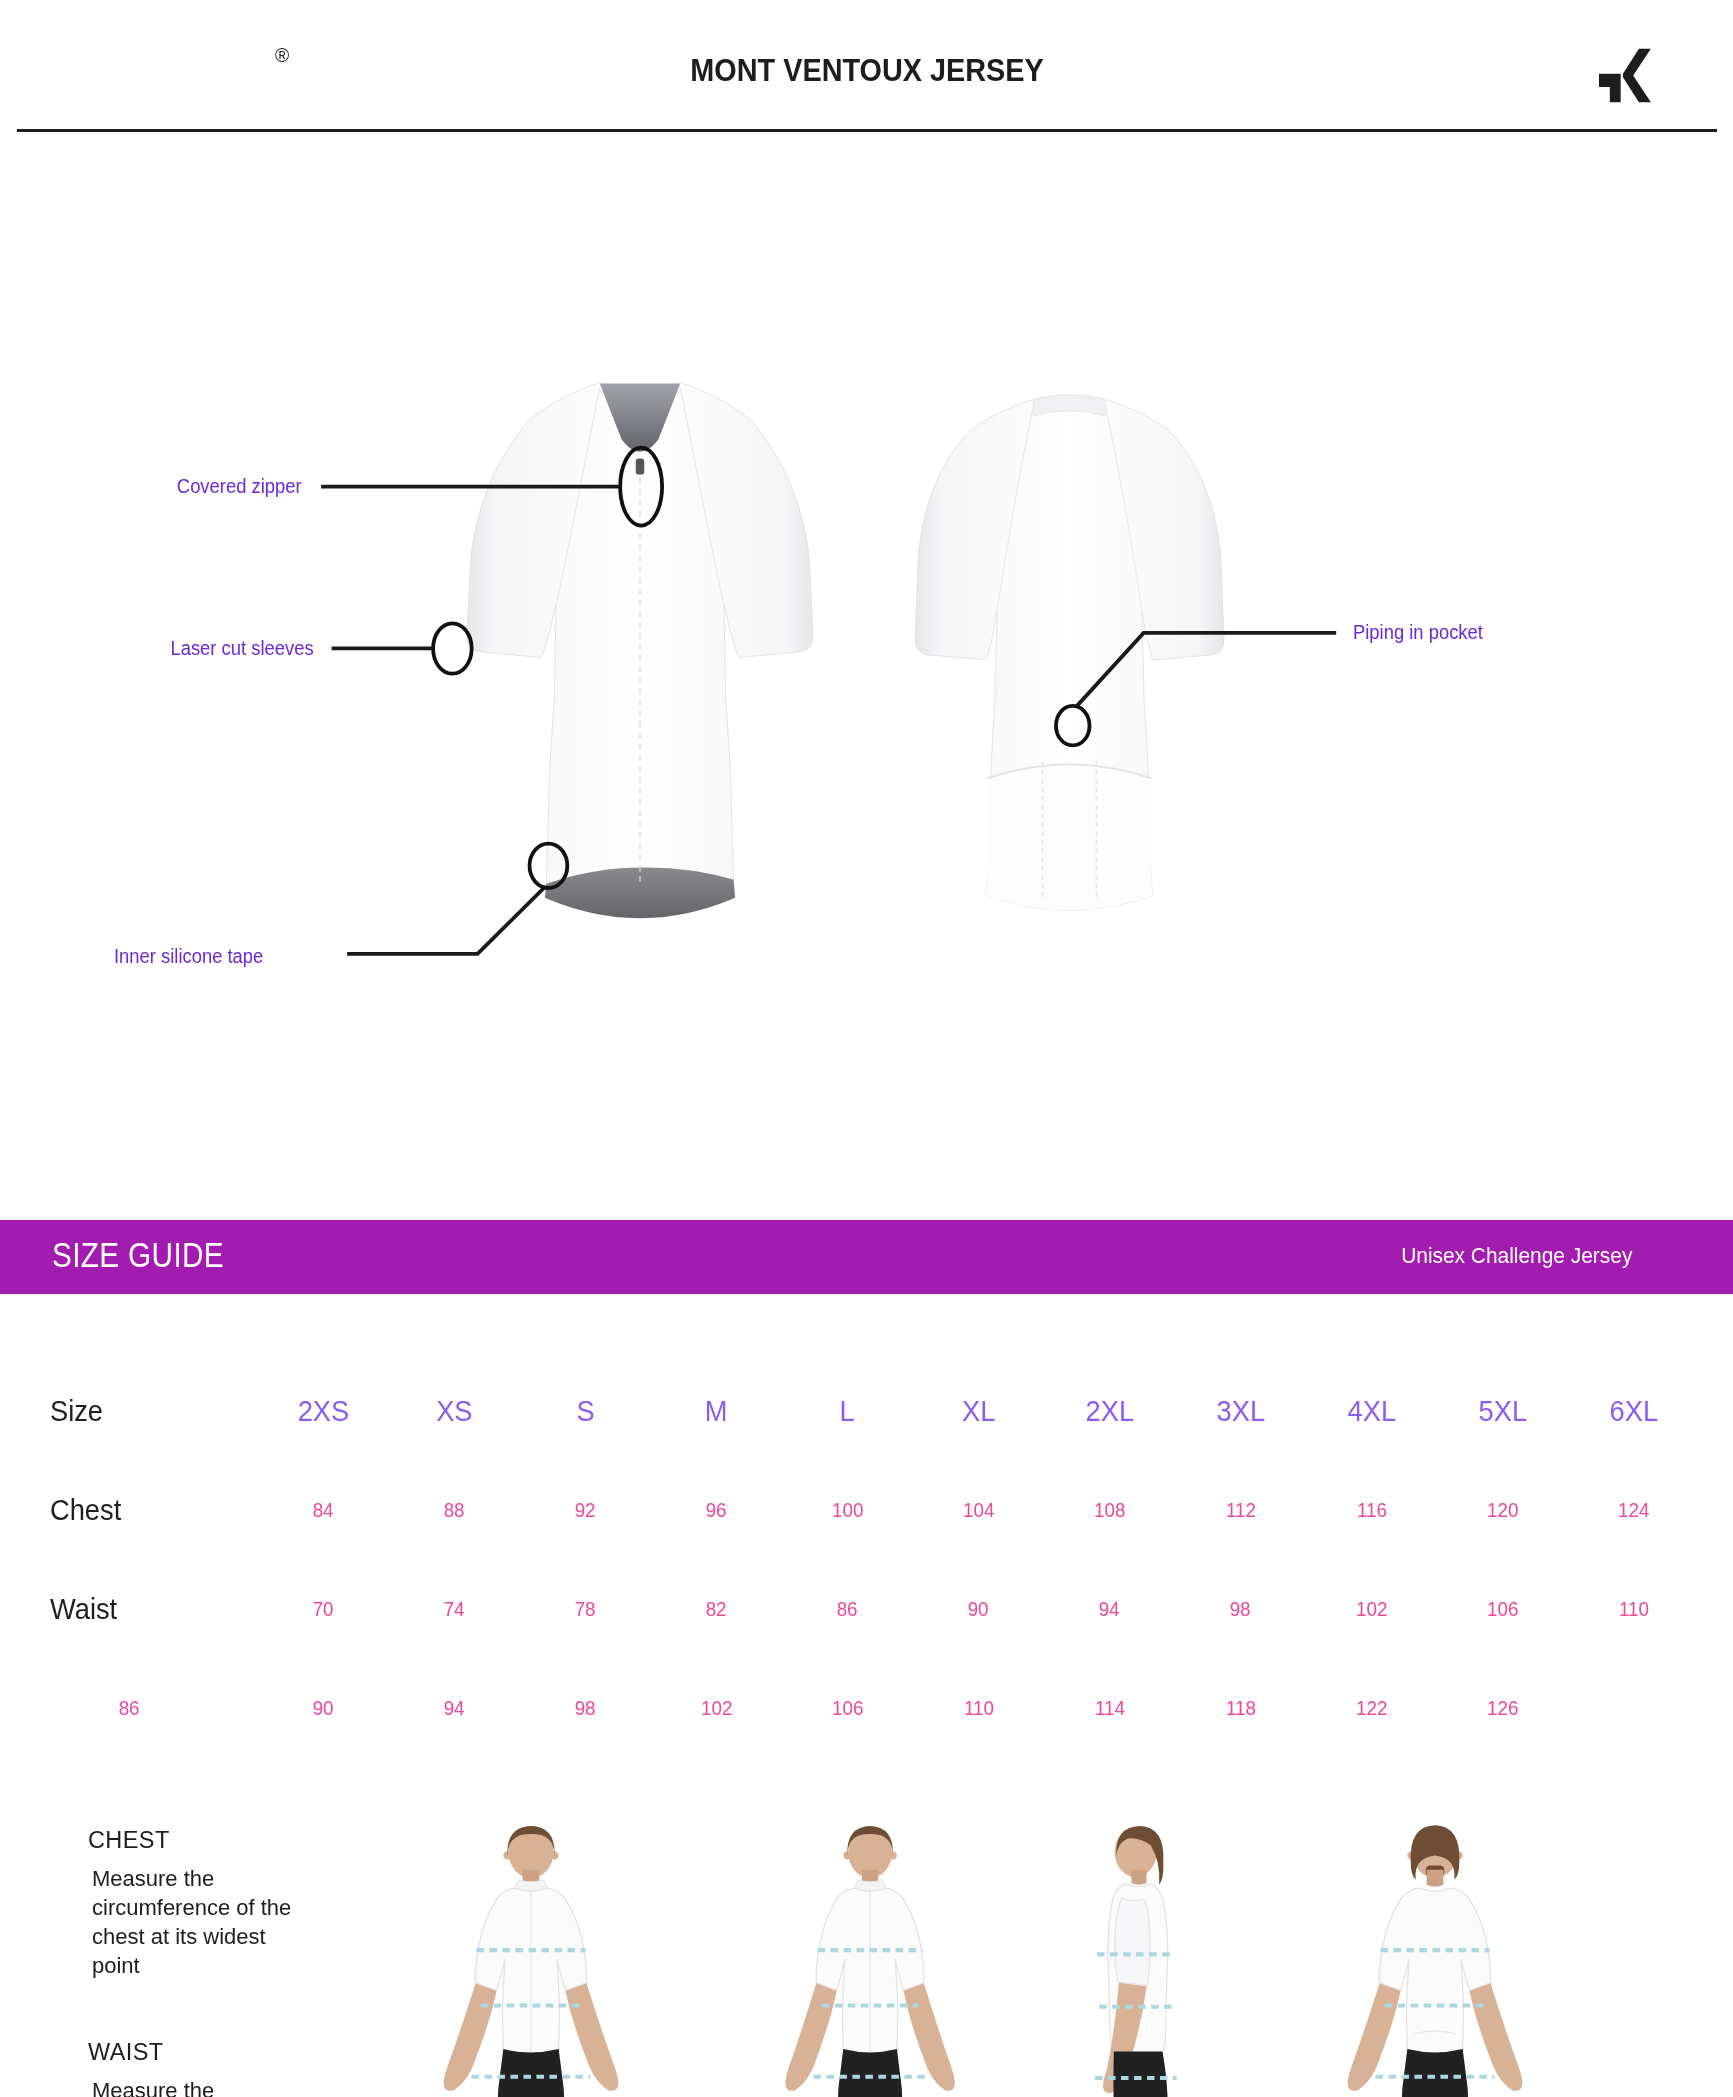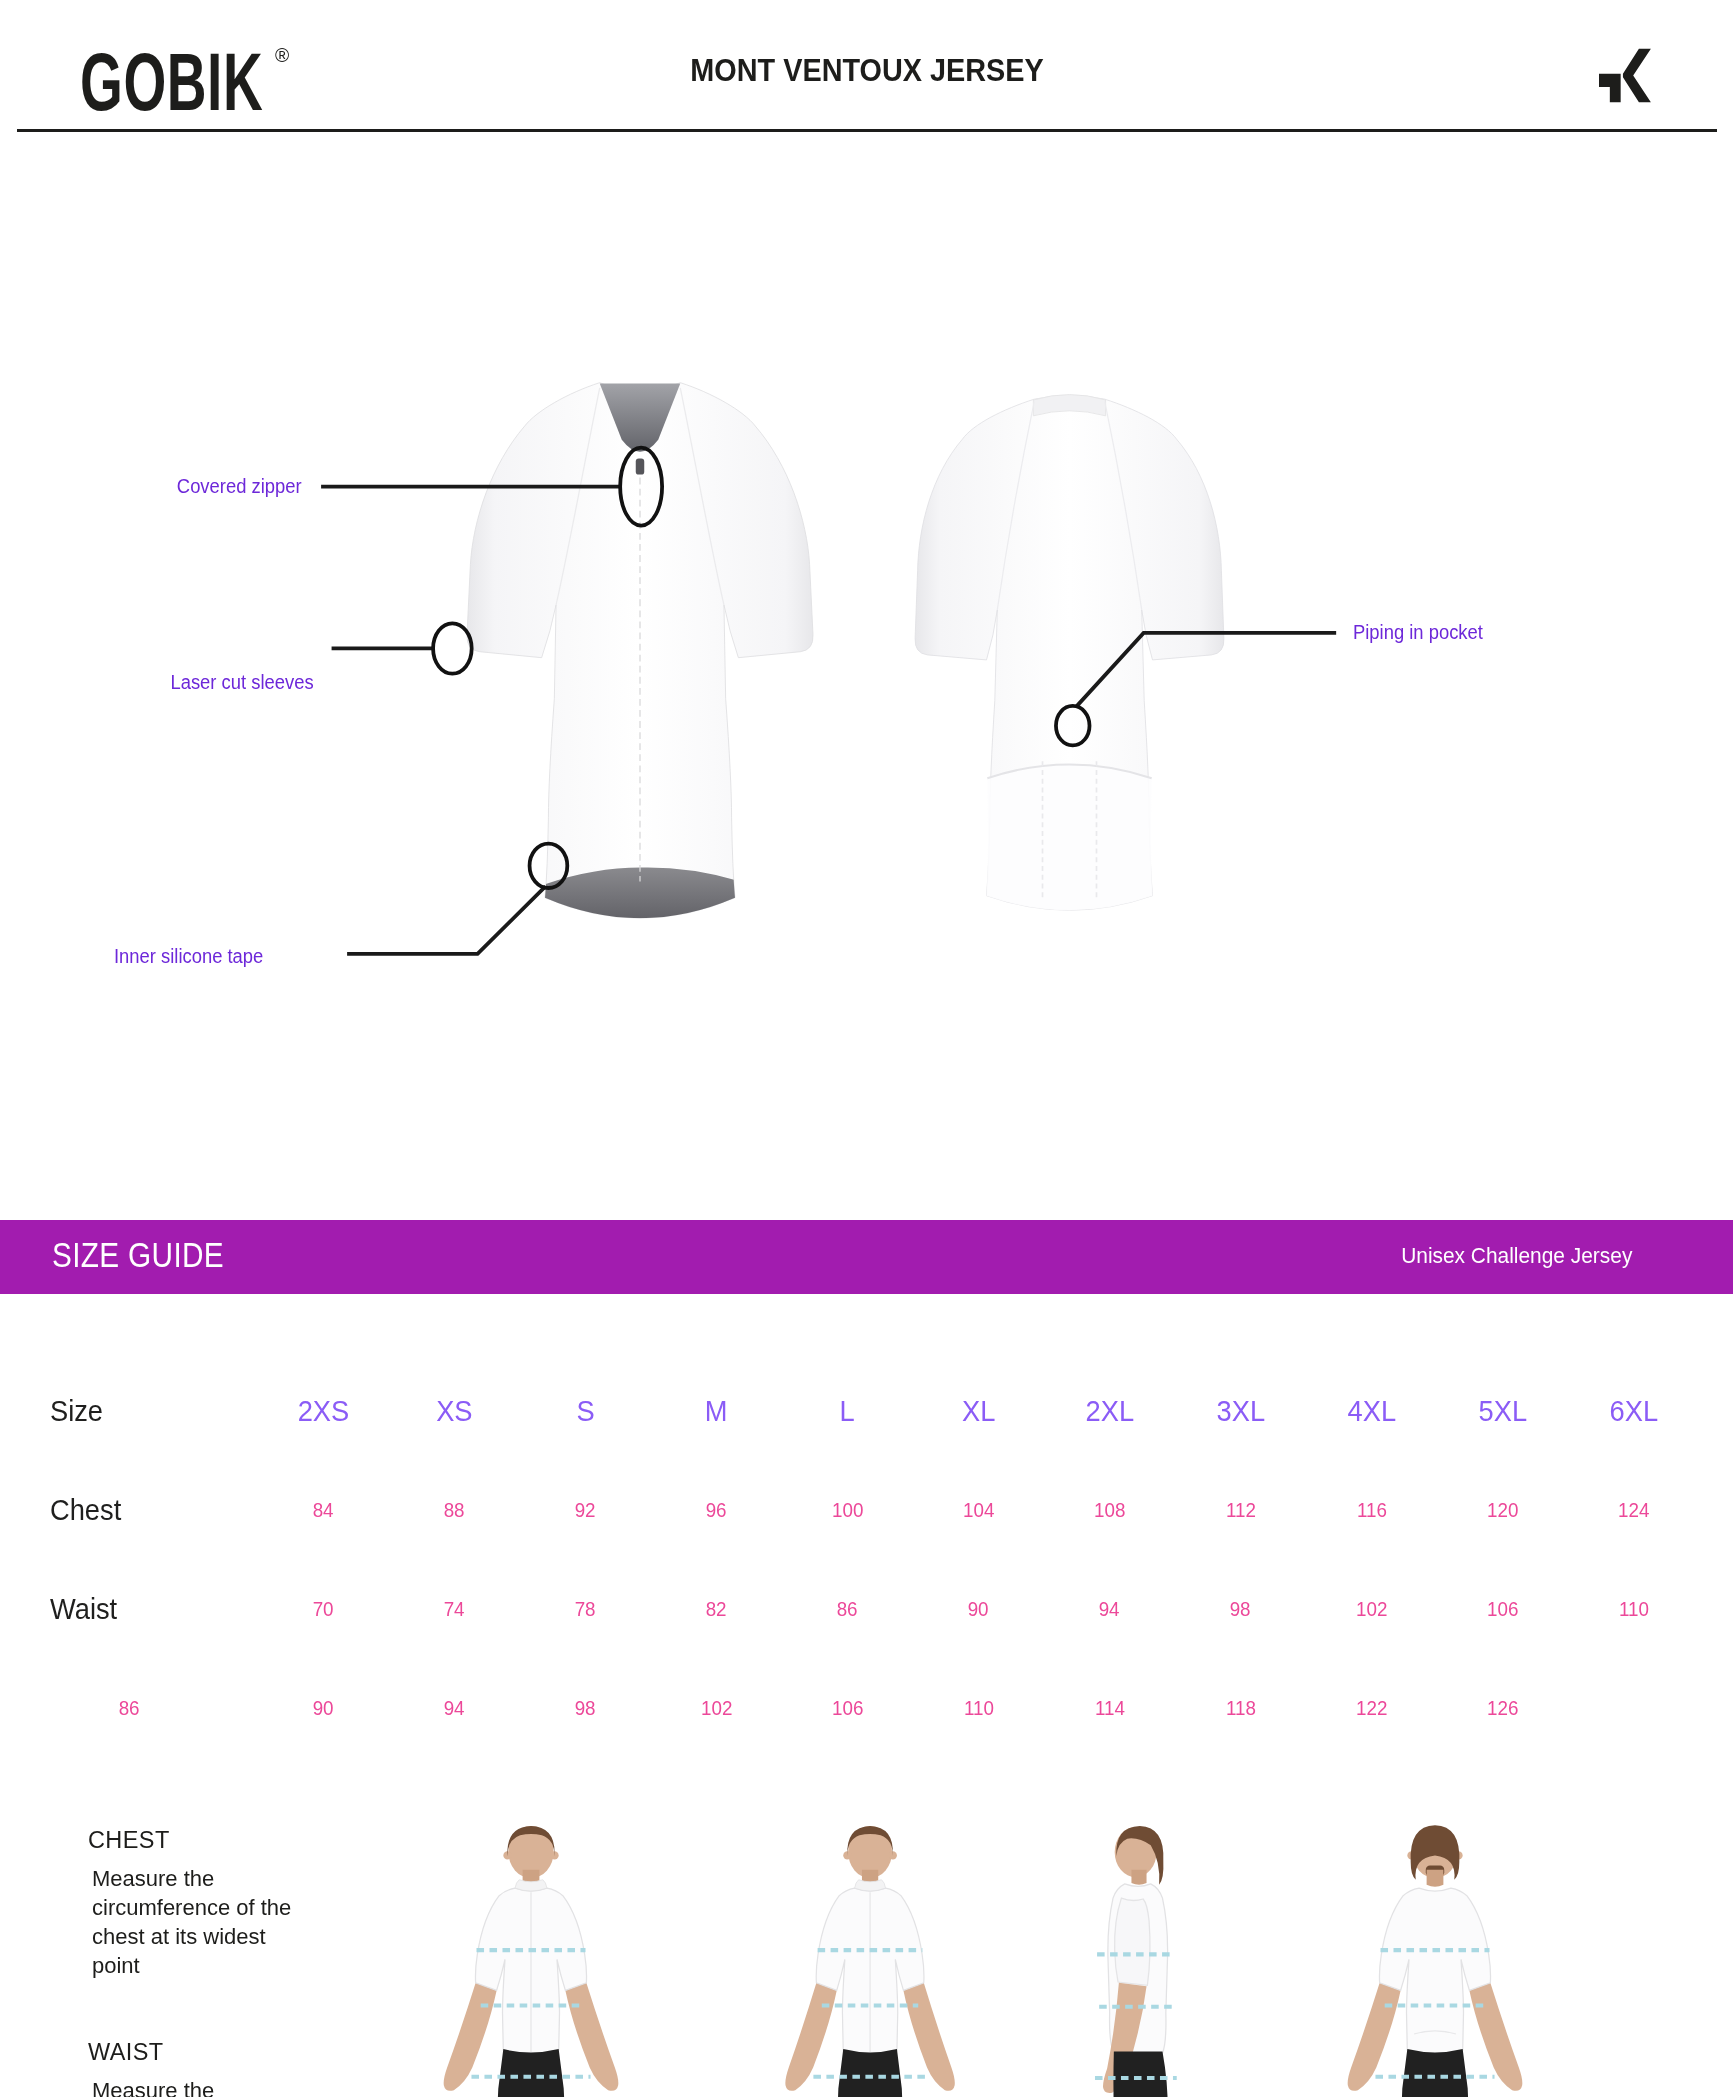--- a/index.html
+++ b/index.html
@@ -18,21 +18,21 @@
   
   .jersey-front{position:absolute;left:428px;top:375px;width:424px;height:596px;}
   .jersey-back{position:absolute;left:862px;top:380px;width:415px;height:554px;}
   .callout-overlay{position:absolute;left:0;top:336px;width:1734px;height:755px;pointer-events:none;}
   .callout{position:absolute;font-size:20px;line-height:25px;color:#6d28d9;}
   .callout .cx{display:inline-block;transform:scaleX(.92);}
   .callout.right{text-align:right;}
   .callout.right .cx{transform-origin:right center;}
   .callout.left .cx{transform-origin:left center;}
   #co-zipper{left:126px;top:474px;width:176px;}
-  #co-sleeves{left:138px;top:636px;width:176px;margin-top:34px;}
+  #co-sleeves{left:138px;top:636px;width:176px;}
   #co-tape{left:87px;top:944px;width:176px;}
   #co-piping{left:1353px;top:620px;width:260px;}
 
   
   .sg-bar{position:absolute;left:0;top:1220px;width:1734px;height:74px;background:#a21caf;}
   .sg-title{position:absolute;left:52px;top:50%;transform:translateY(-54%);font-size:35px;color:#ffffff;font-weight:400;white-space:nowrap;}
   .sg-title .cx{display:inline-block;transform:scaleX(.85);transform-origin:left center;letter-spacing:0.4px;}
   .sg-sub{position:absolute;right:102px;top:50%;transform:translateY(-52%);font-size:22px;color:#ffffff;font-weight:400;white-space:nowrap;}
   .sg-sub .cx{display:inline-block;transform:scaleX(.95);transform-origin:right center;}
 
@@ -59,23 +59,20 @@
 
   
   .ln{stroke:#1a1a1a;stroke-width:9;fill:none;}
   .ell{stroke:#111111;stroke-width:9;fill:none;}
 </style>
 </head>
 <body>
 
 <div id="page">
 
-  <div class="brand">
-    <span class="cx">GOBIK</span>
-  </div>
   <div class="brand-reg">®</div>
 
   <div class="doc-title">
     <span class="cx">MONT VENTOUX JERSEY</span>
   </div>
 
   <svg class="brand-icon" viewBox="0 0 100 100">
     <polygon points="70,3 91,3 60,50 91,97 70,97 42,53 42,47" fill="#1d1d1b"></polygon>
     <polygon points="0,47 38,47 38,97 19,97 19,70 0,70" fill="#1d1d1b"></polygon>
   </svg>

